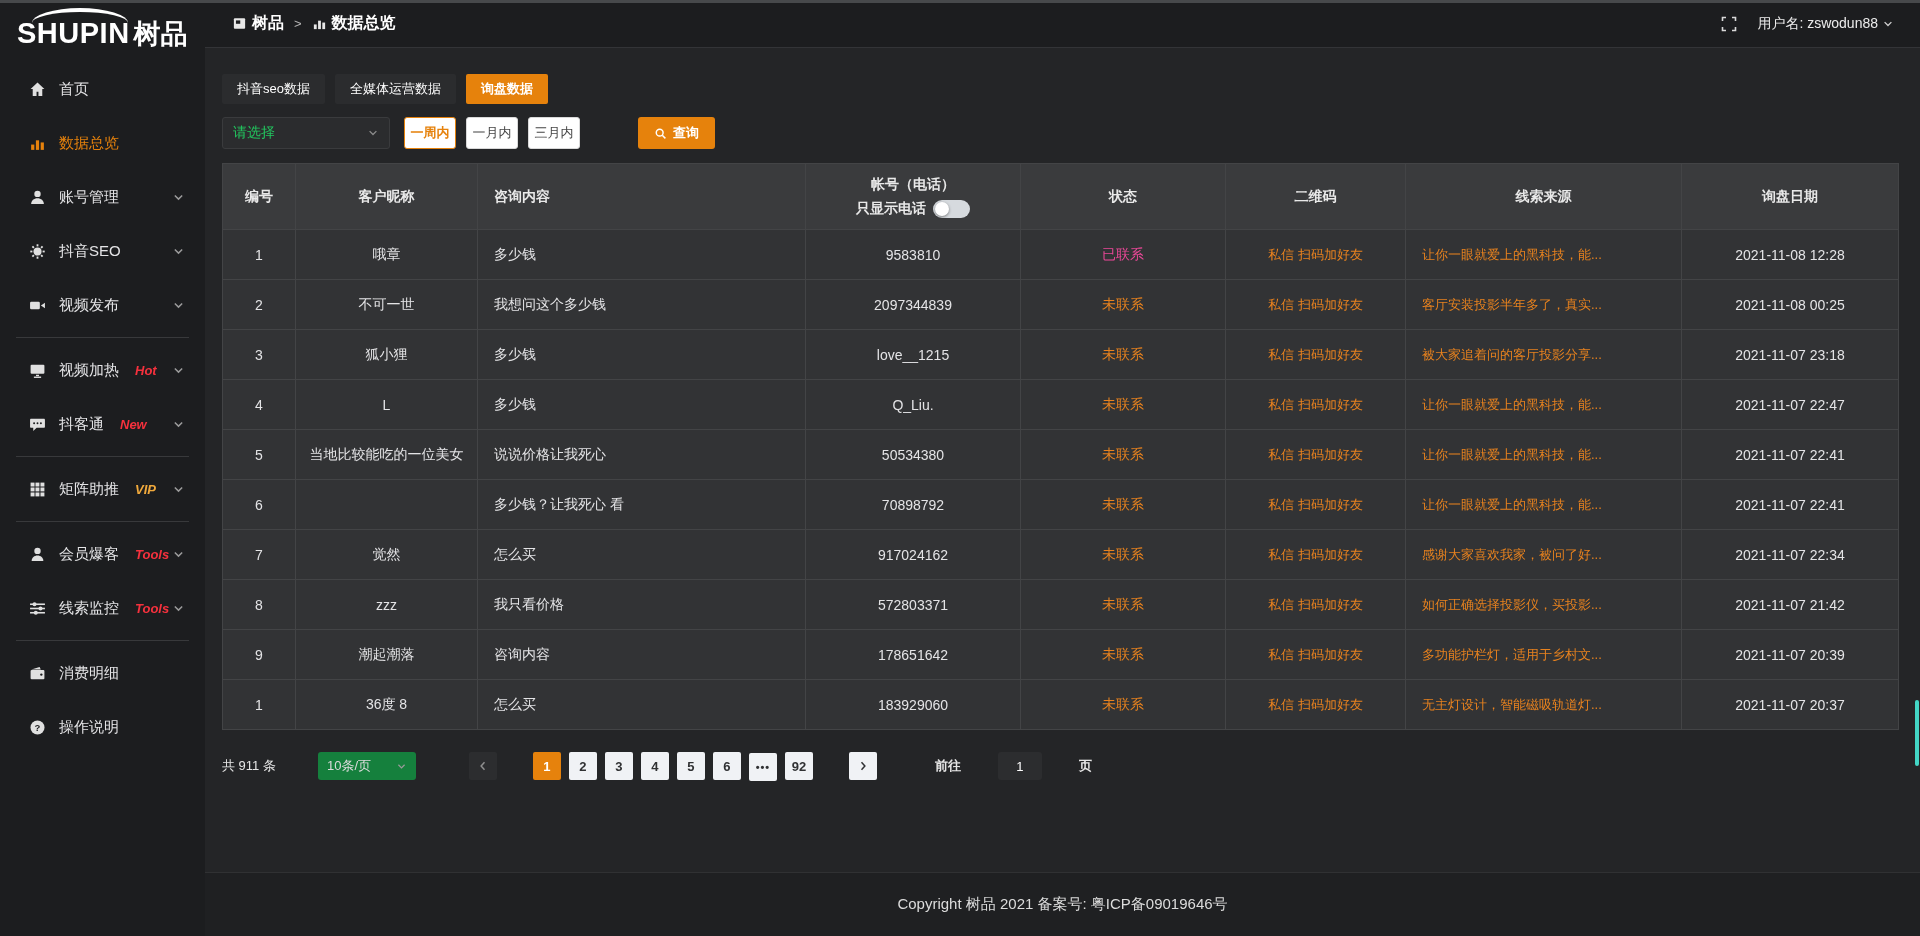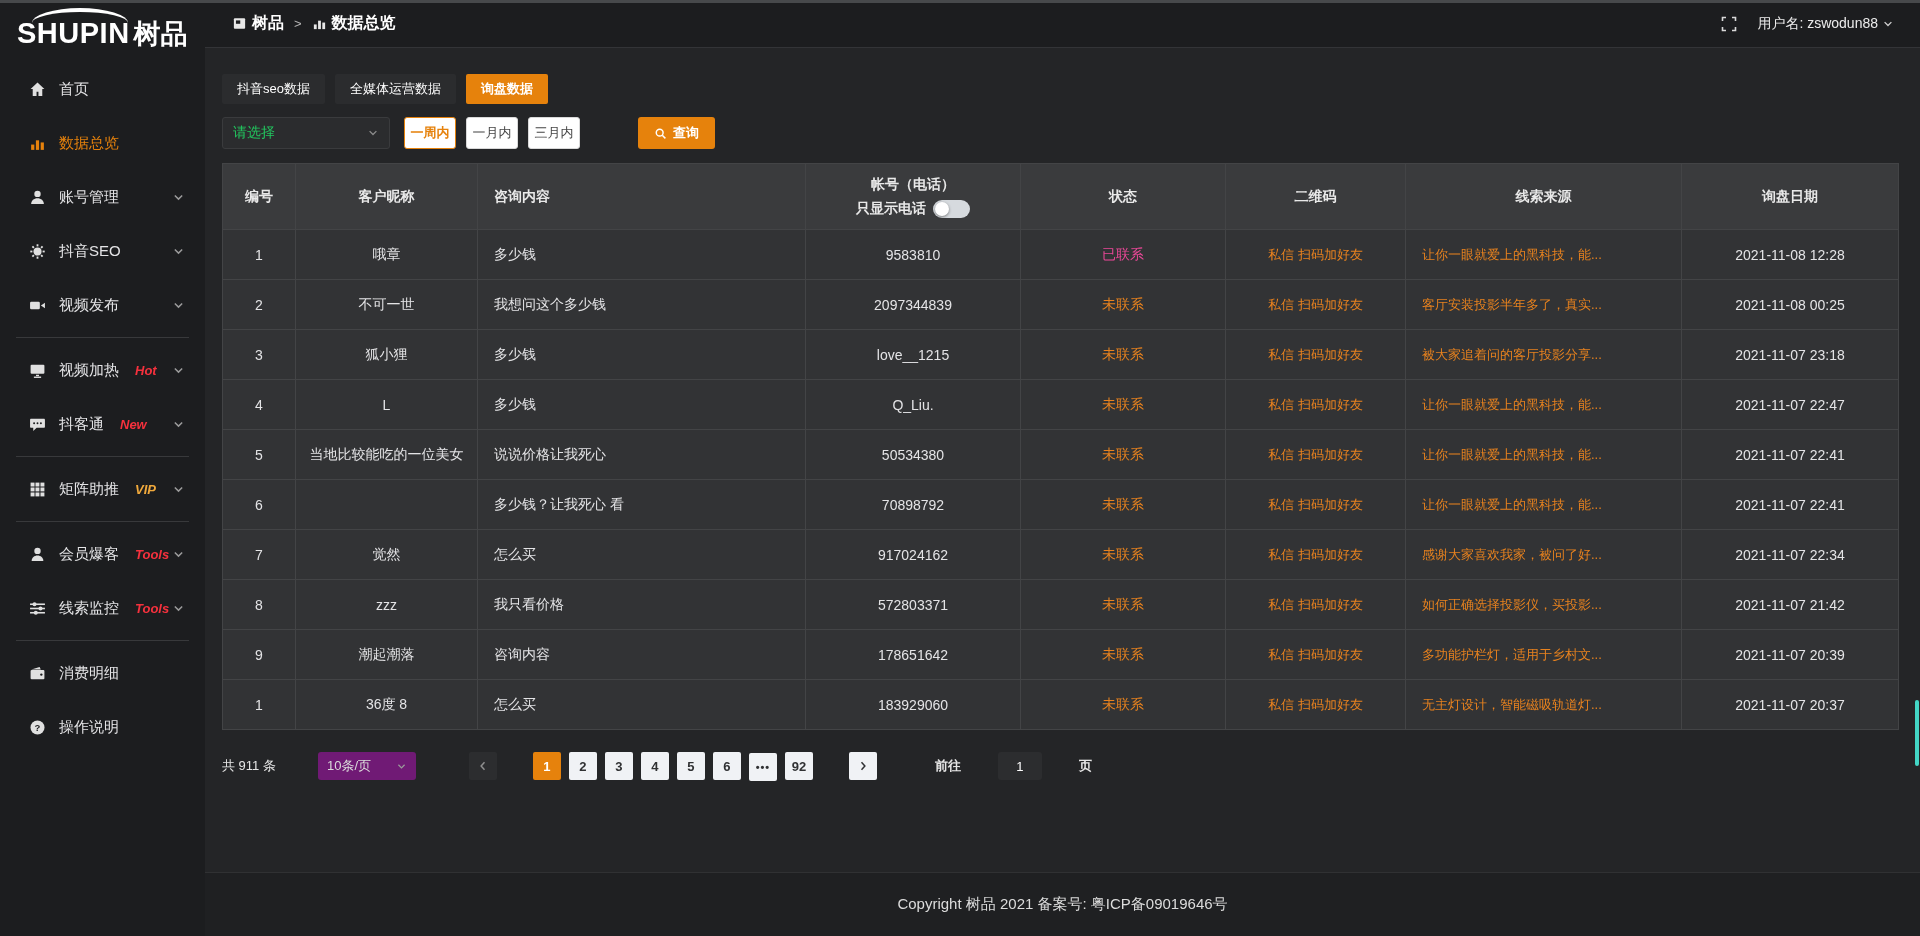--- a/index.html
+++ b/index.html
@@ -71,21 +71,21 @@
   .switch{width:37px;height:18px;border-radius:9px;background:#d6dade;position:relative;display:inline-block;cursor:pointer;flex:none;}
   .switch::after{content:"";position:absolute;left:2px;top:2px;width:14px;height:14px;border-radius:50%;background:#fff;box-shadow:0 1px 3px rgba(0,0,0,.45);}
   td.qr span{color:var(--orange-text);cursor:pointer;font-size:13px;}
   td.qr span + span{margin-left:4px;}
   .src-link{color:var(--orange-text);cursor:pointer;font-size:13px;}
   .status-pending{color:var(--orange-text);}
   .status-contacted{color:#ec4899;}
 
   
   .pager{display:flex;align-items:center;margin-top:22px;font-size:13px;color:#e6e6e6;gap:28px;}
-  .pg-size{margin-left:14px;width:98px;height:28px;background:#701a75;border-radius:3px;display:flex;align-items:center;justify-content:space-between;padding:0 9px;color:#dbdbdb;cursor:pointer;}
+  .pg-size{margin-left:14px;width:98px;height:28px;background:#15803d;border-radius:3px;display:flex;align-items:center;justify-content:space-between;padding:0 9px;color:#dbdbdb;cursor:pointer;}
   .pg-size svg{width:11px;height:11px;color:#9a9a9a;}
   .pg-btn{min-width:28px;height:28px;border:none;border-radius:2px;margin-left:8px;display:inline-flex;align-items:center;justify-content:center;font-weight:700;font-size:13px;cursor:pointer;padding:0 6px;}
   .pg-prev{background:#2c2d2f;color:#8f8f8f;margin-left:25px;}
   .pg-page{background:#f0f2f5;color:#303133;}
   .pg-page.active{background:var(--orange);color:#fff;}
   .pg-page.dots{font-size:11px;letter-spacing:1px;}
   .pg-next{background:#f0f2f5;color:#303133;}
   .pg-btn svg{width:12px;height:12px;}
   .pg-goto{margin-left:30px;font-weight:700;}
   .pg-input{width:44px;height:28px;background:#2c2d2f;border:none;border-radius:3px;color:#fff;text-align:center;margin:0 9px;font-size:13px;}

